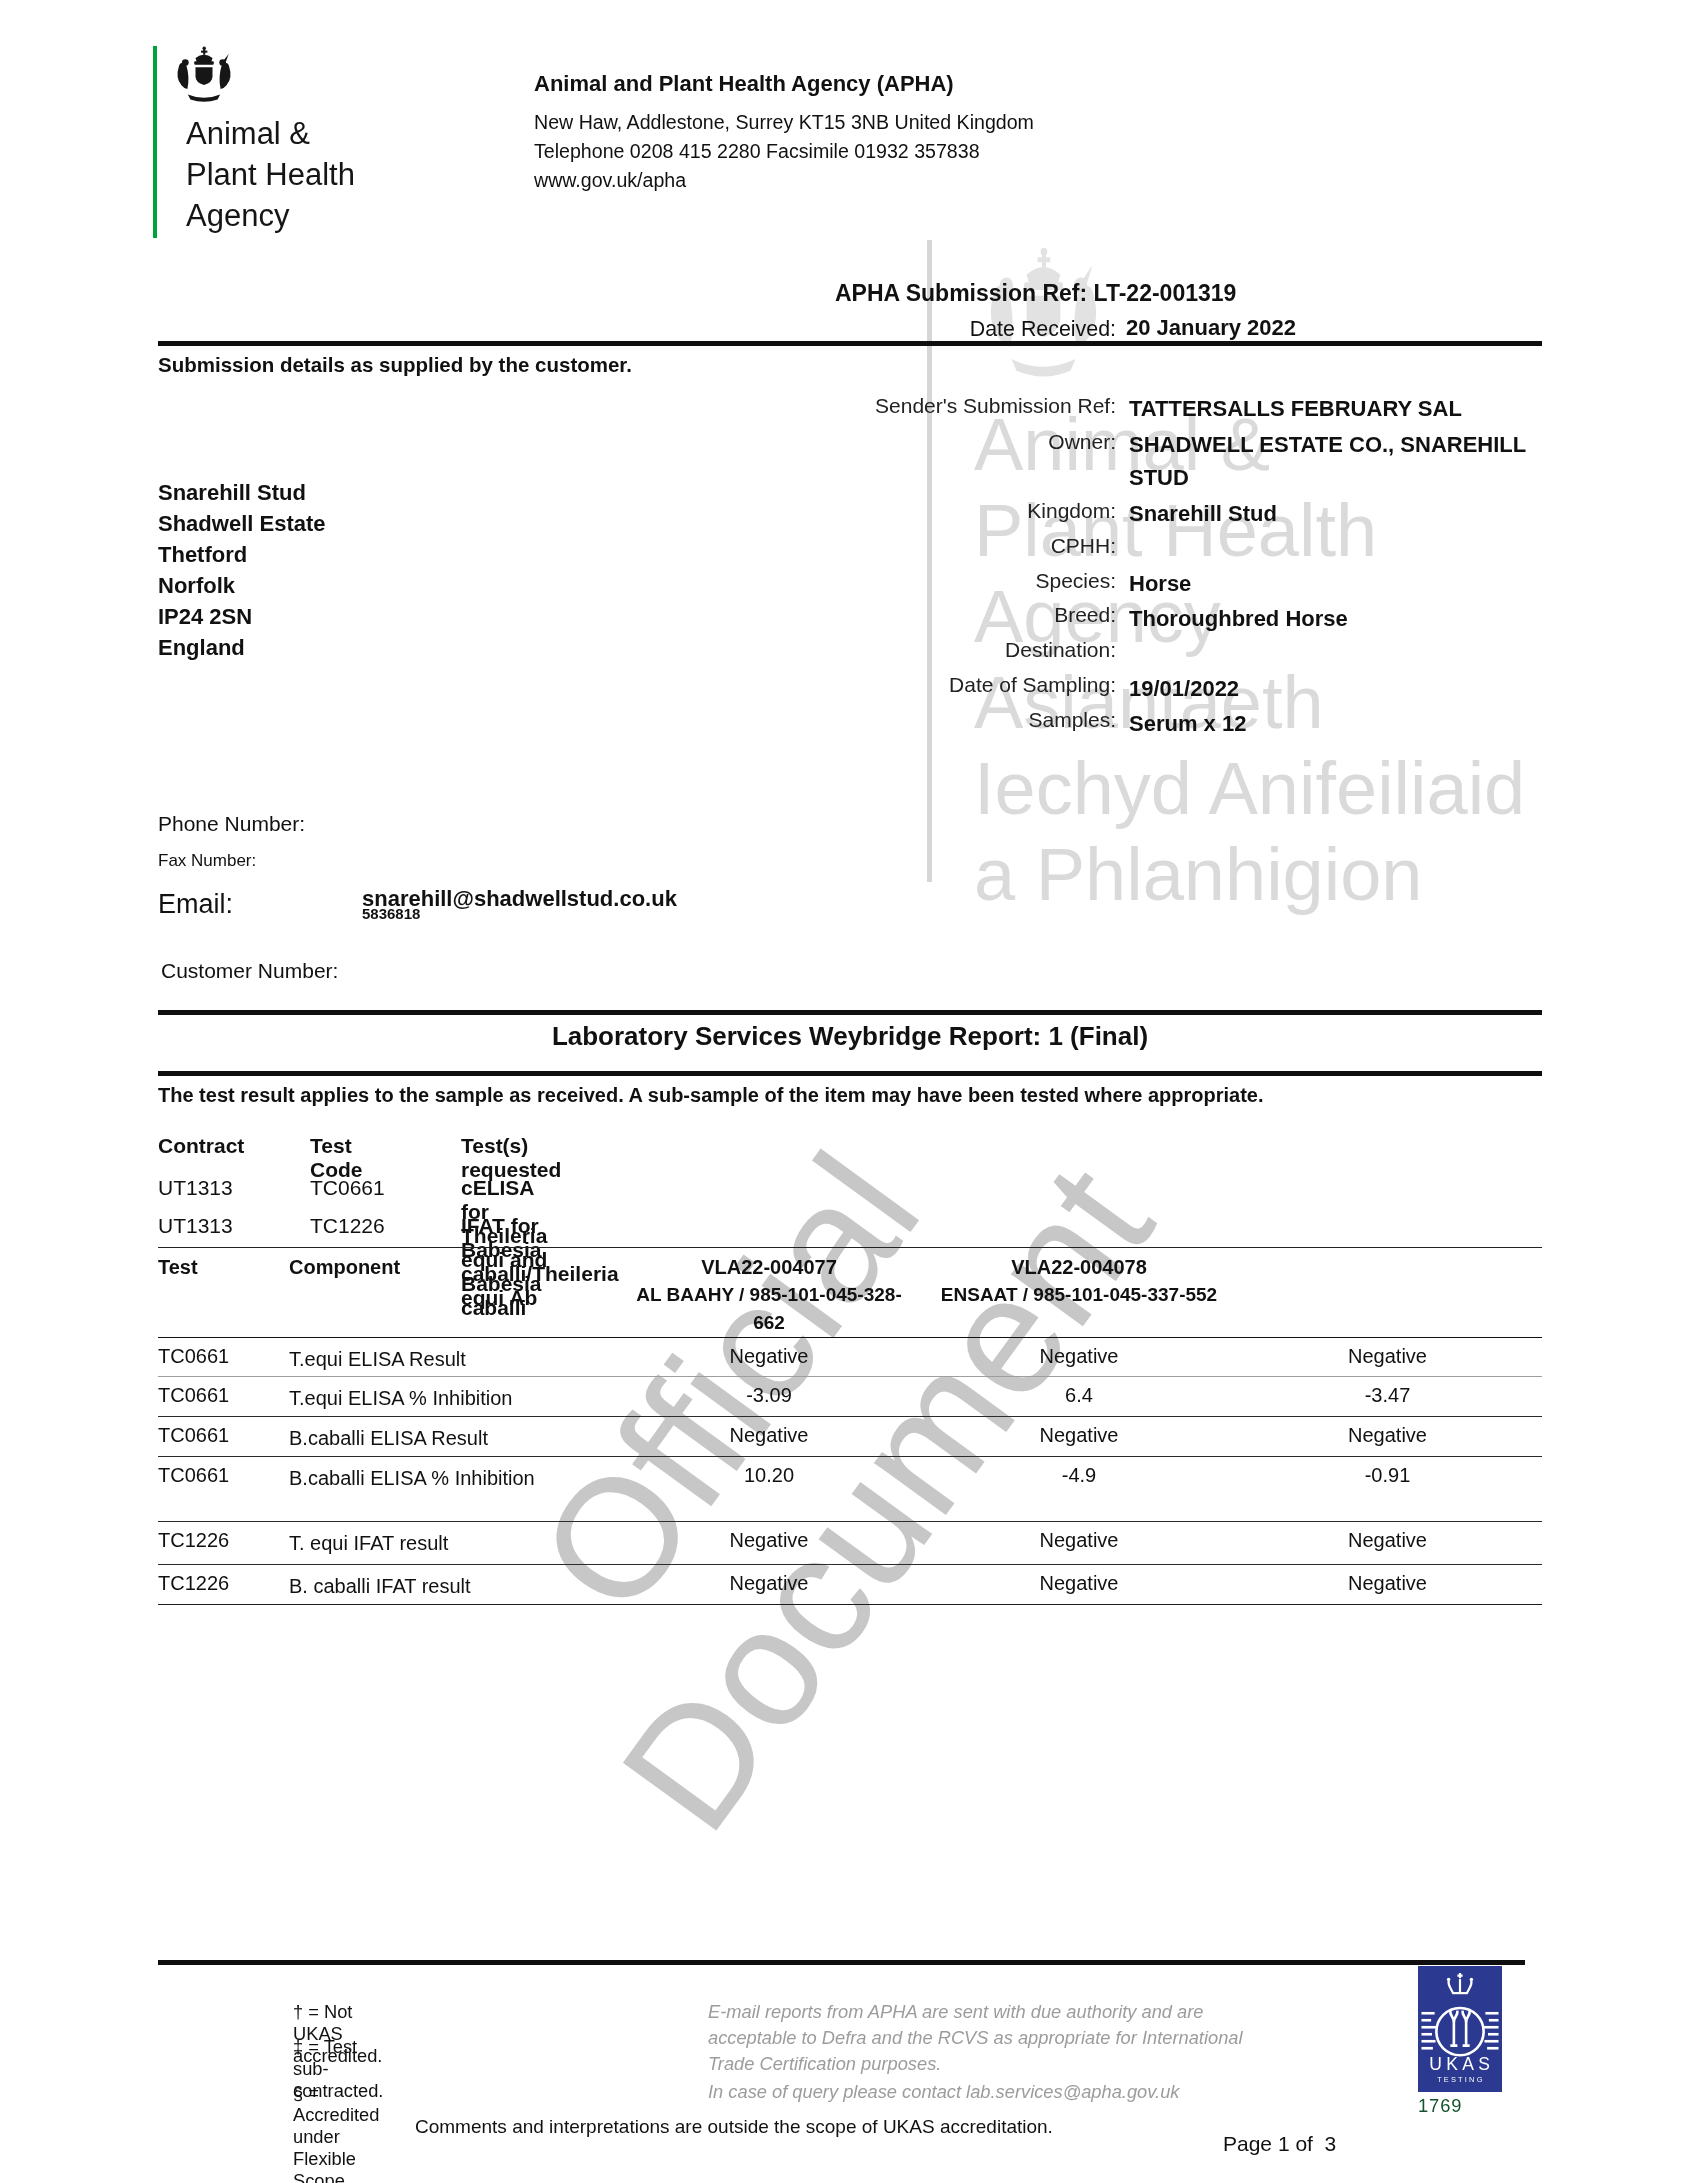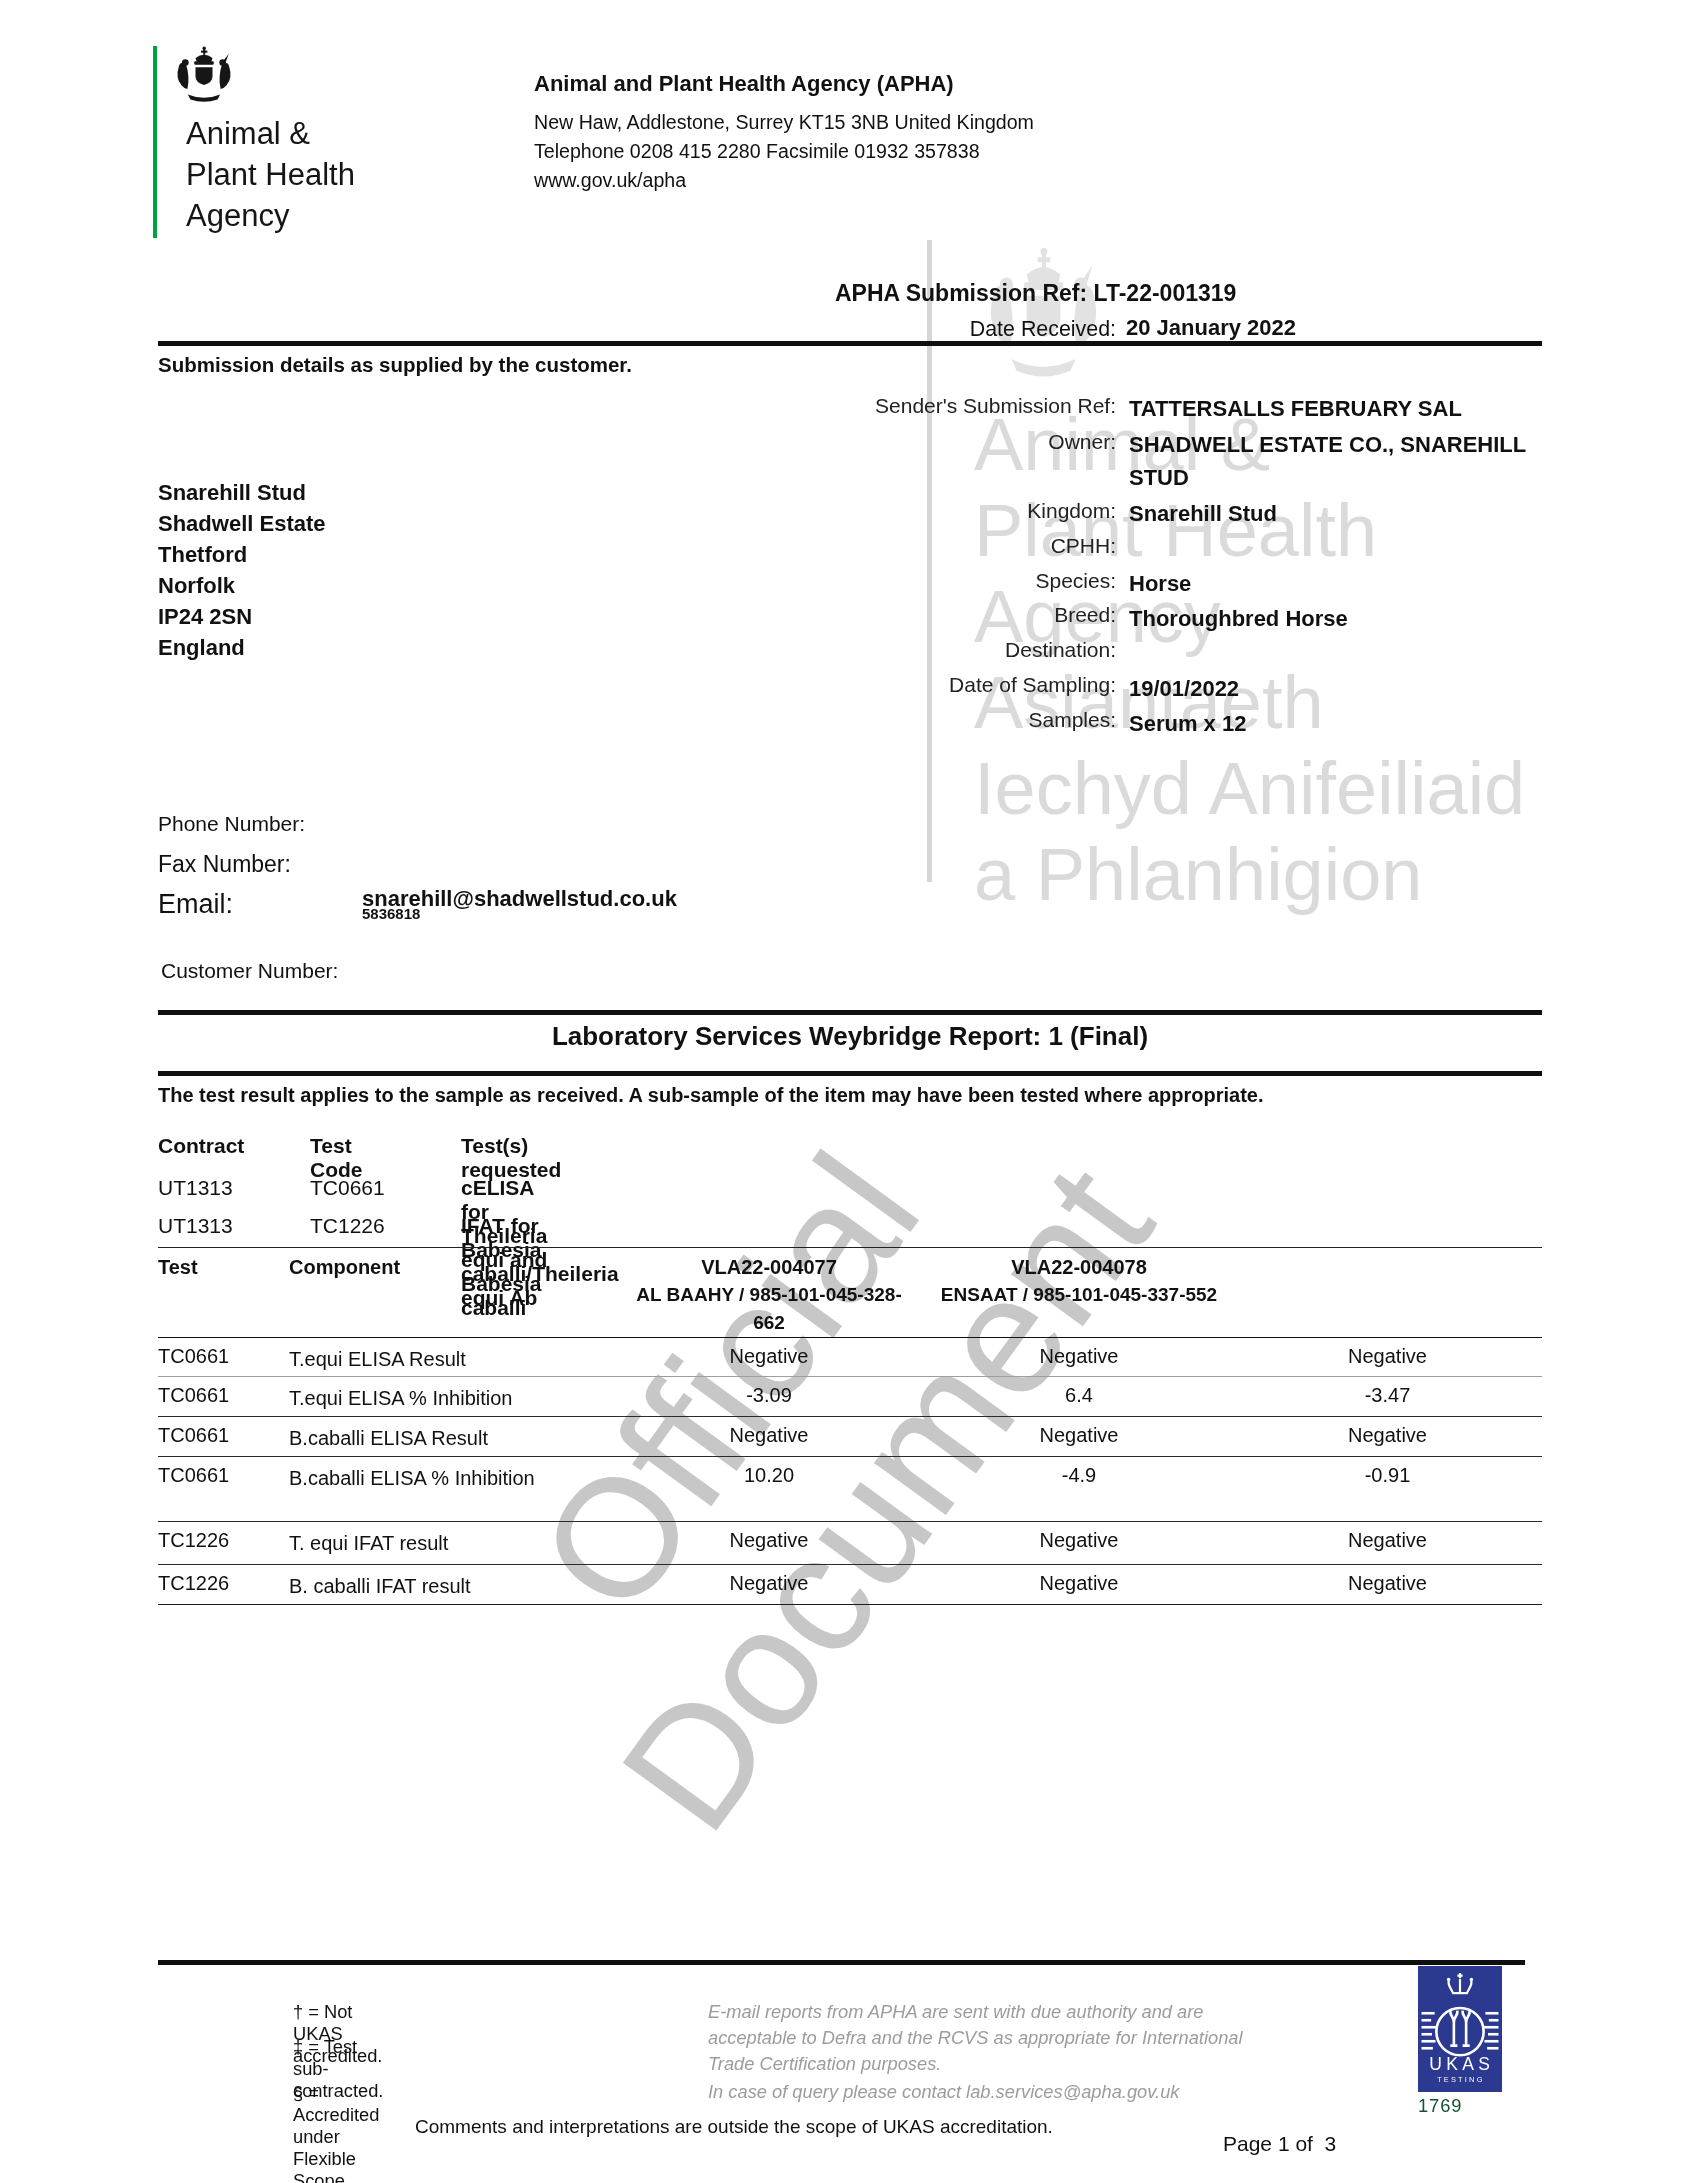--- a/index.html
+++ b/index.html
@@ -32,21 +32,21 @@
   #rule-top{top:341px;}
   #rule-title-a{top:1010px;}
   #rule-title-b{top:1071px;}
   #rule-footer{top:1960px;height:5.2px;width:1367px;}
   
   #section-heading{left:158px;top:353px;font-size:20.5px;font-weight:700;}
   #customer-address{left:158px;top:477px;font-size:22px;line-height:31px;font-weight:700;}
   .detail-label{position:absolute;left:633px;width:483px;text-align:right;font-size:21px;color:#222;}
   .detail-value{position:absolute;left:1129px;width:413px;font-size:22px;line-height:33px;font-weight:700;}
   #phone-label{left:158px;top:812px;font-size:21px;}
-  #fax-label{left:158px;top:851px;font-size:23px;}
+  #fax-label{left:158px;top:851px;font-size:17px;}
   #email-label{left:158px;top:889px;font-size:27px;}
   #email-value{left:362px;top:886px;font-size:22px;font-weight:700;}
   #customer-number-label{left:161px;top:959px;font-size:21px;}
   #customer-number-value{left:362px;top:905px;font-size:15px;font-weight:700;}
   
   #report-title{left:158px;top:1021px;width:1384px;text-align:center;font-size:26px;font-weight:700;}
   #report-note{left:158px;top:1084px;width:1384px;font-size:20px;font-weight:700;}
   #contract{left:158px;top:1134px;width:1384px;height:109px;font-size:21px;}
   .cc{position:absolute;}
   .cc1{left:0;}

